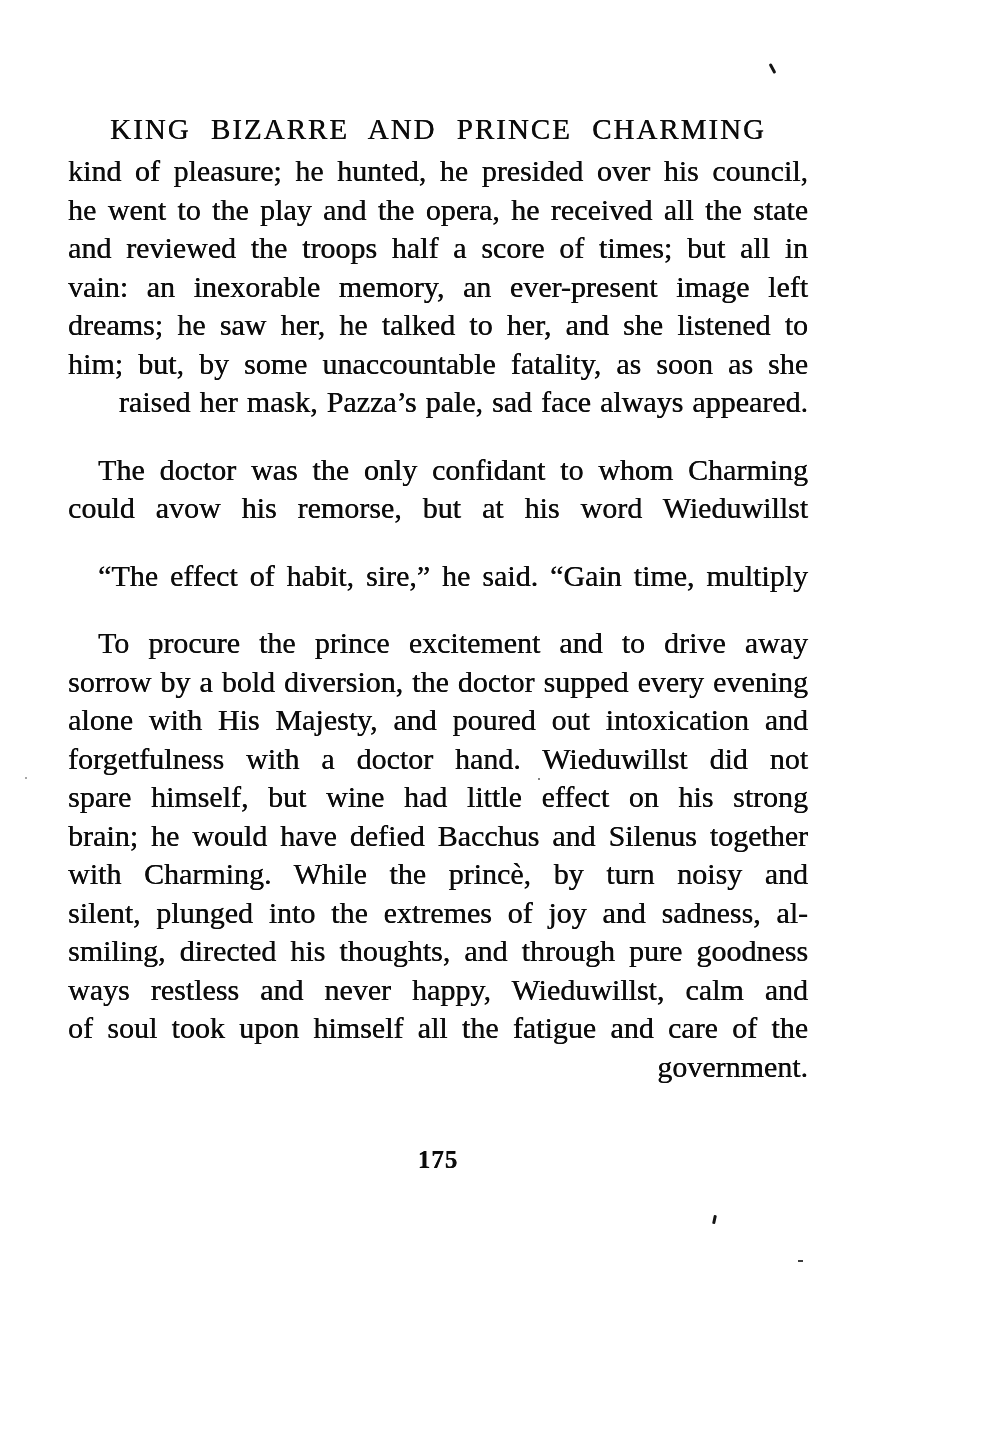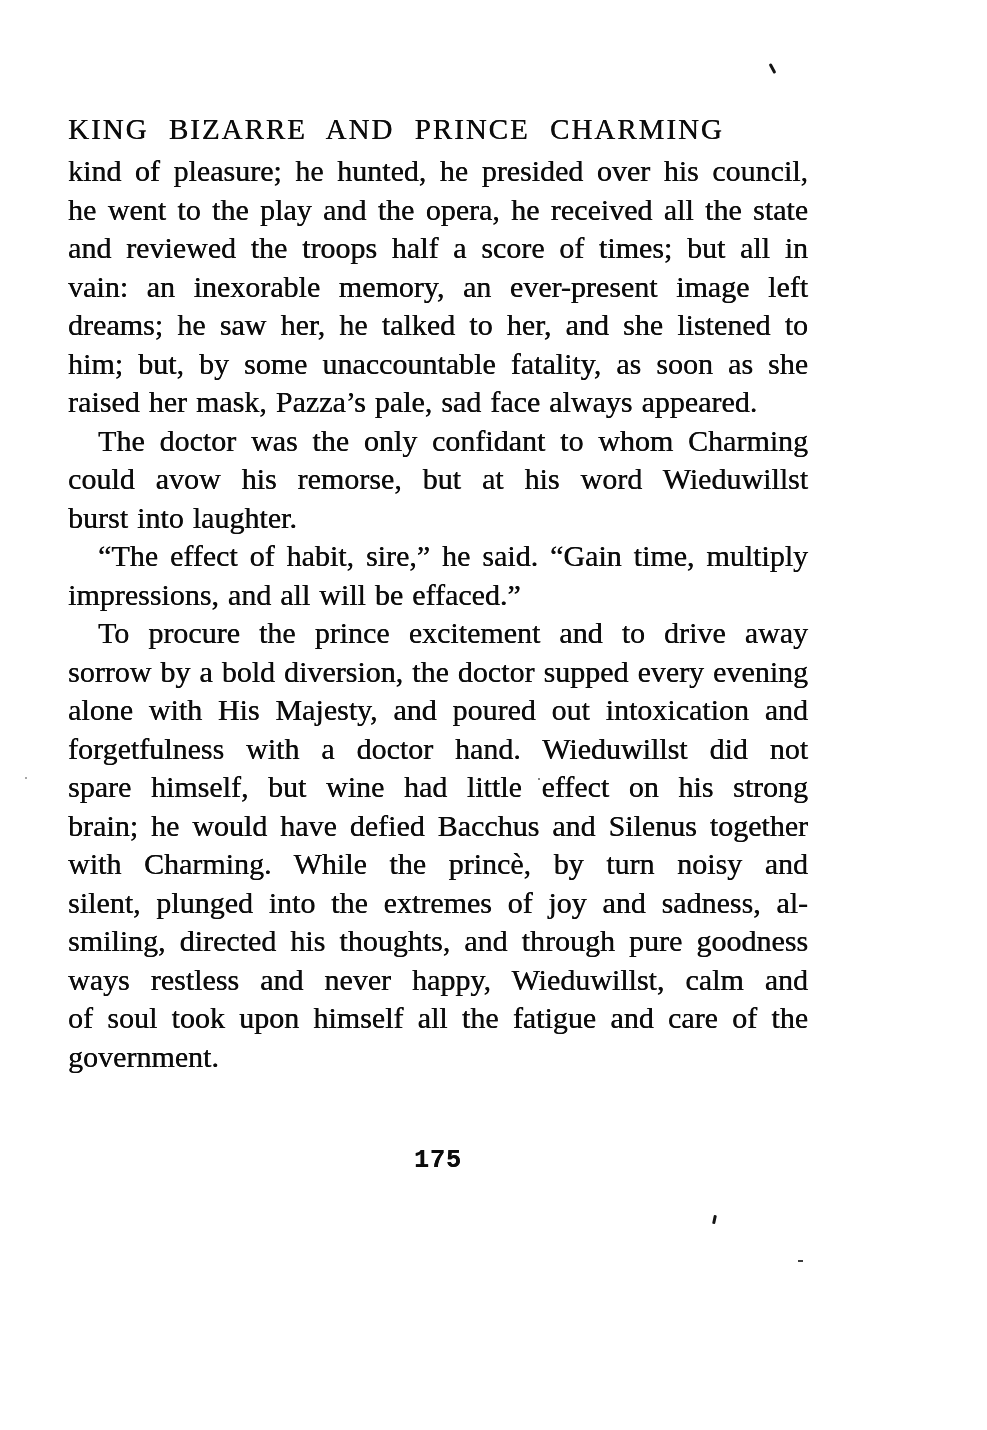--- a/index.html
+++ b/index.html
@@ -14,21 +14,21 @@
     background: #ffffff;
     color: #0c0c0c;
     font-family: "Liberation Serif", "DejaVu Serif", serif;
     overflow: hidden;
   }
   .header {
     position: absolute;
     top: 112px;
     left: 68px;
     width: 740px;
-    text-align: left;
+    text-align: center;
     font-size: 29px;
     line-height: 34px;
     letter-spacing: 2px;
     word-spacing: 11px;
     white-space: nowrap;
     text-shadow: 0.4px 0 0 currentColor;
   }
   .body-text {
     position: absolute;
     top: 152px;
@@ -42,37 +42,37 @@
     height: 38.5px;
     white-space: nowrap;
   }
   .line.just {
     white-space: normal;
     text-align: justify;
     text-align-last: justify;
   }
   .line.last {
     white-space: normal;
-    text-align: left;
+    text-align: right;
     word-spacing: 1.5px;
   }
   .line.indent {
     padding-left: 30px;
+    margin-top: 29px;
   }
   .page-number {
     position: absolute;
     top: 1146px;
     left: 68px;
     width: 740px;
     text-align: center;
     font-size: 25px;
     font-weight: bold;
     letter-spacing: 1px;
     text-shadow: 0.3px 0 0 currentColor;
-    font-family: Liberation Mono, monospace;
   }
   .speck {
     position: absolute;
     background: #141414;
   }
   .speck-slash-top {
     left: 771px; top: 63px;
     width: 3px; height: 11px;
     border-radius: 2px;
     transform: rotate(-28deg);
@@ -117,23 +117,21 @@
   <div class="body-text" id="body-text">
       <div class="line just">kind of pleasure;  he hunted, he presided over his council,</div>
       <div class="line just">he went to the play and the opera, he received all the state</div>
       <div class="line just">and reviewed the troops half a score of times;  but all in</div>
       <div class="line just">vain:  an inexorable memory, an ever-present image left</div>
       <div class="line just">dreams;  he saw her, he talked to her, and she listened to</div>
       <div class="line just">him;  but, by some unaccountable fatality, as soon as she</div>
       <div class="line last">raised her mask, Pazza’s pale, sad face always appeared.</div>
       <div class="line just indent">The doctor was the only confidant to whom Charming</div>
       <div class="line just">could avow his remorse, but at his word Wieduwillst</div>
-      <div class="line last">burst into laughter.</div>
       <div class="line just indent">“The effect of habit, sire,” he said.  “Gain time, multiply</div>
-      <div class="line last">impressions, and all will be effaced.”</div>
       <div class="line just indent">To procure the prince excitement and to drive away</div>
       <div class="line just">sorrow by a bold diversion, the doctor supped every evening</div>
       <div class="line just">alone with His Majesty, and poured out intoxication and</div>
       <div class="line just">forgetfulness with a doctor hand.  Wieduwillst did not</div>
       <div class="line just">spare himself, but wine had little effect on his strong</div>
       <div class="line just">brain;  he would have defied Bacchus and Silenus together</div>
       <div class="line just">with Charming.  While the princè, by turn noisy and</div>
       <div class="line just">silent, plunged into the extremes of joy and sadness, al-</div>
       <div class="line just">smiling, directed his thoughts, and through pure goodness</div>
       <div class="line just">ways restless and never happy, Wieduwillst, calm and</div>

